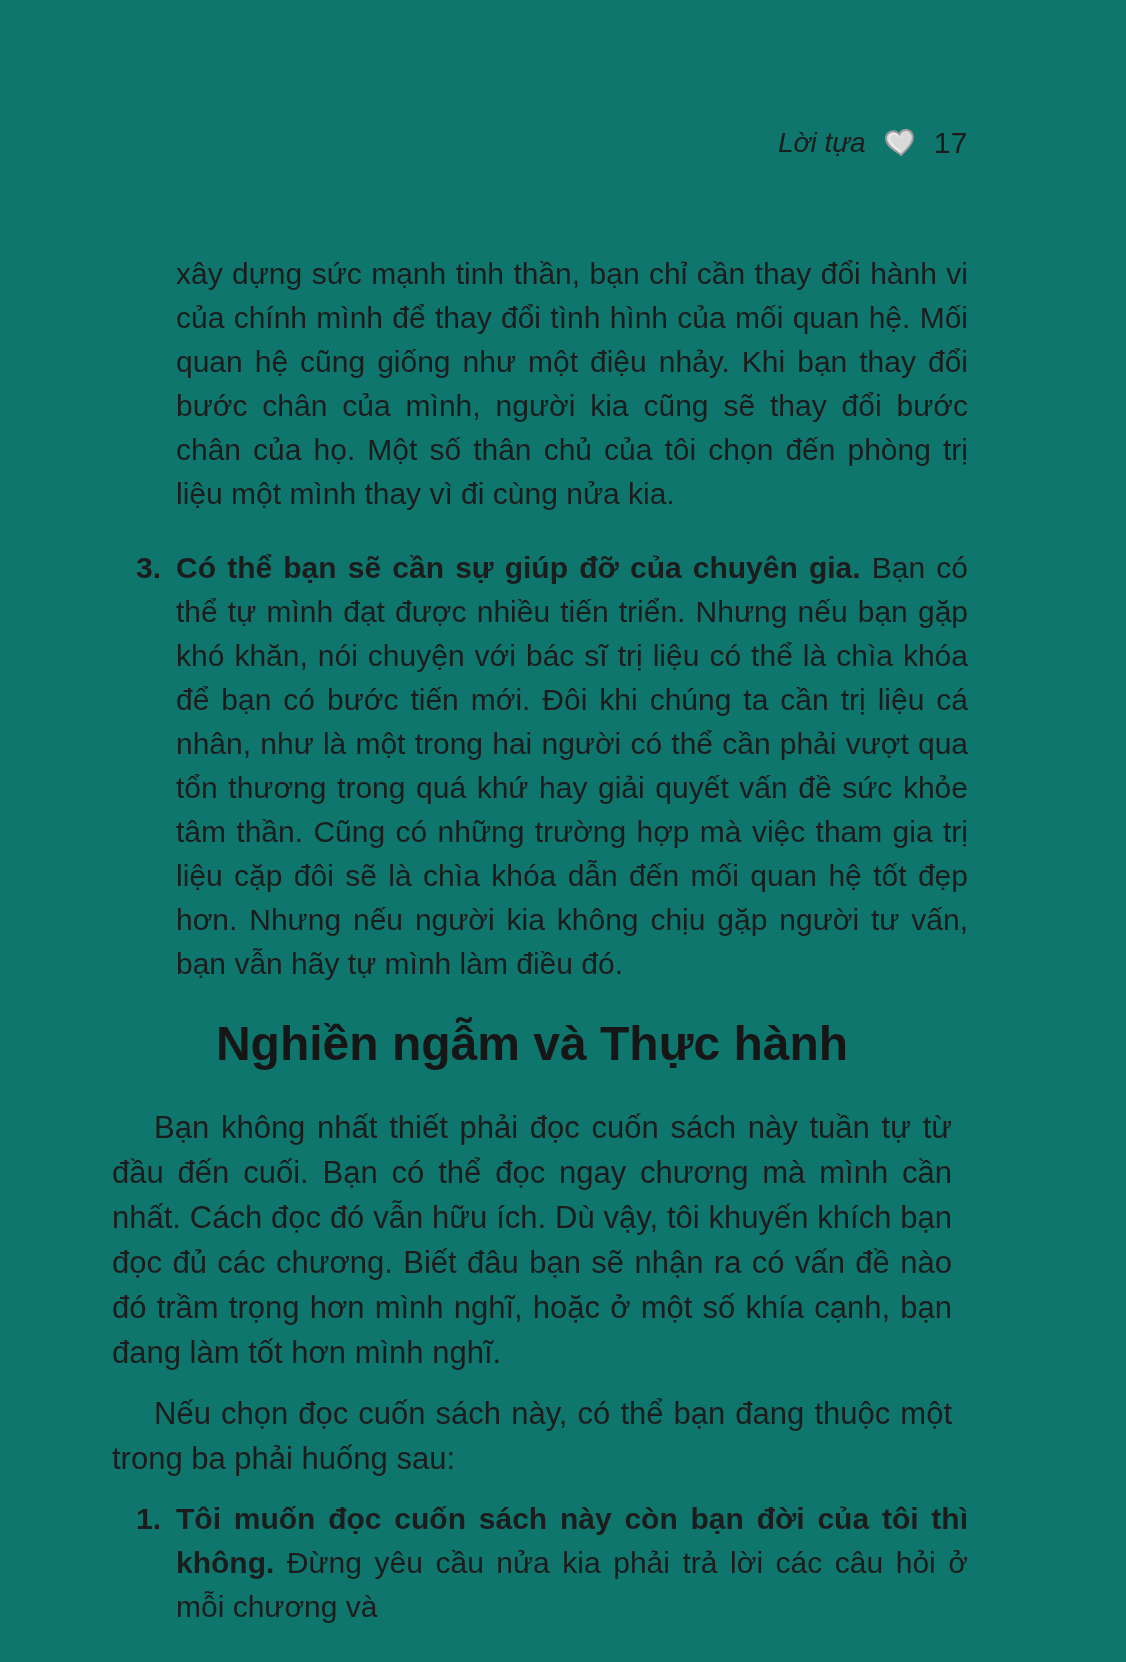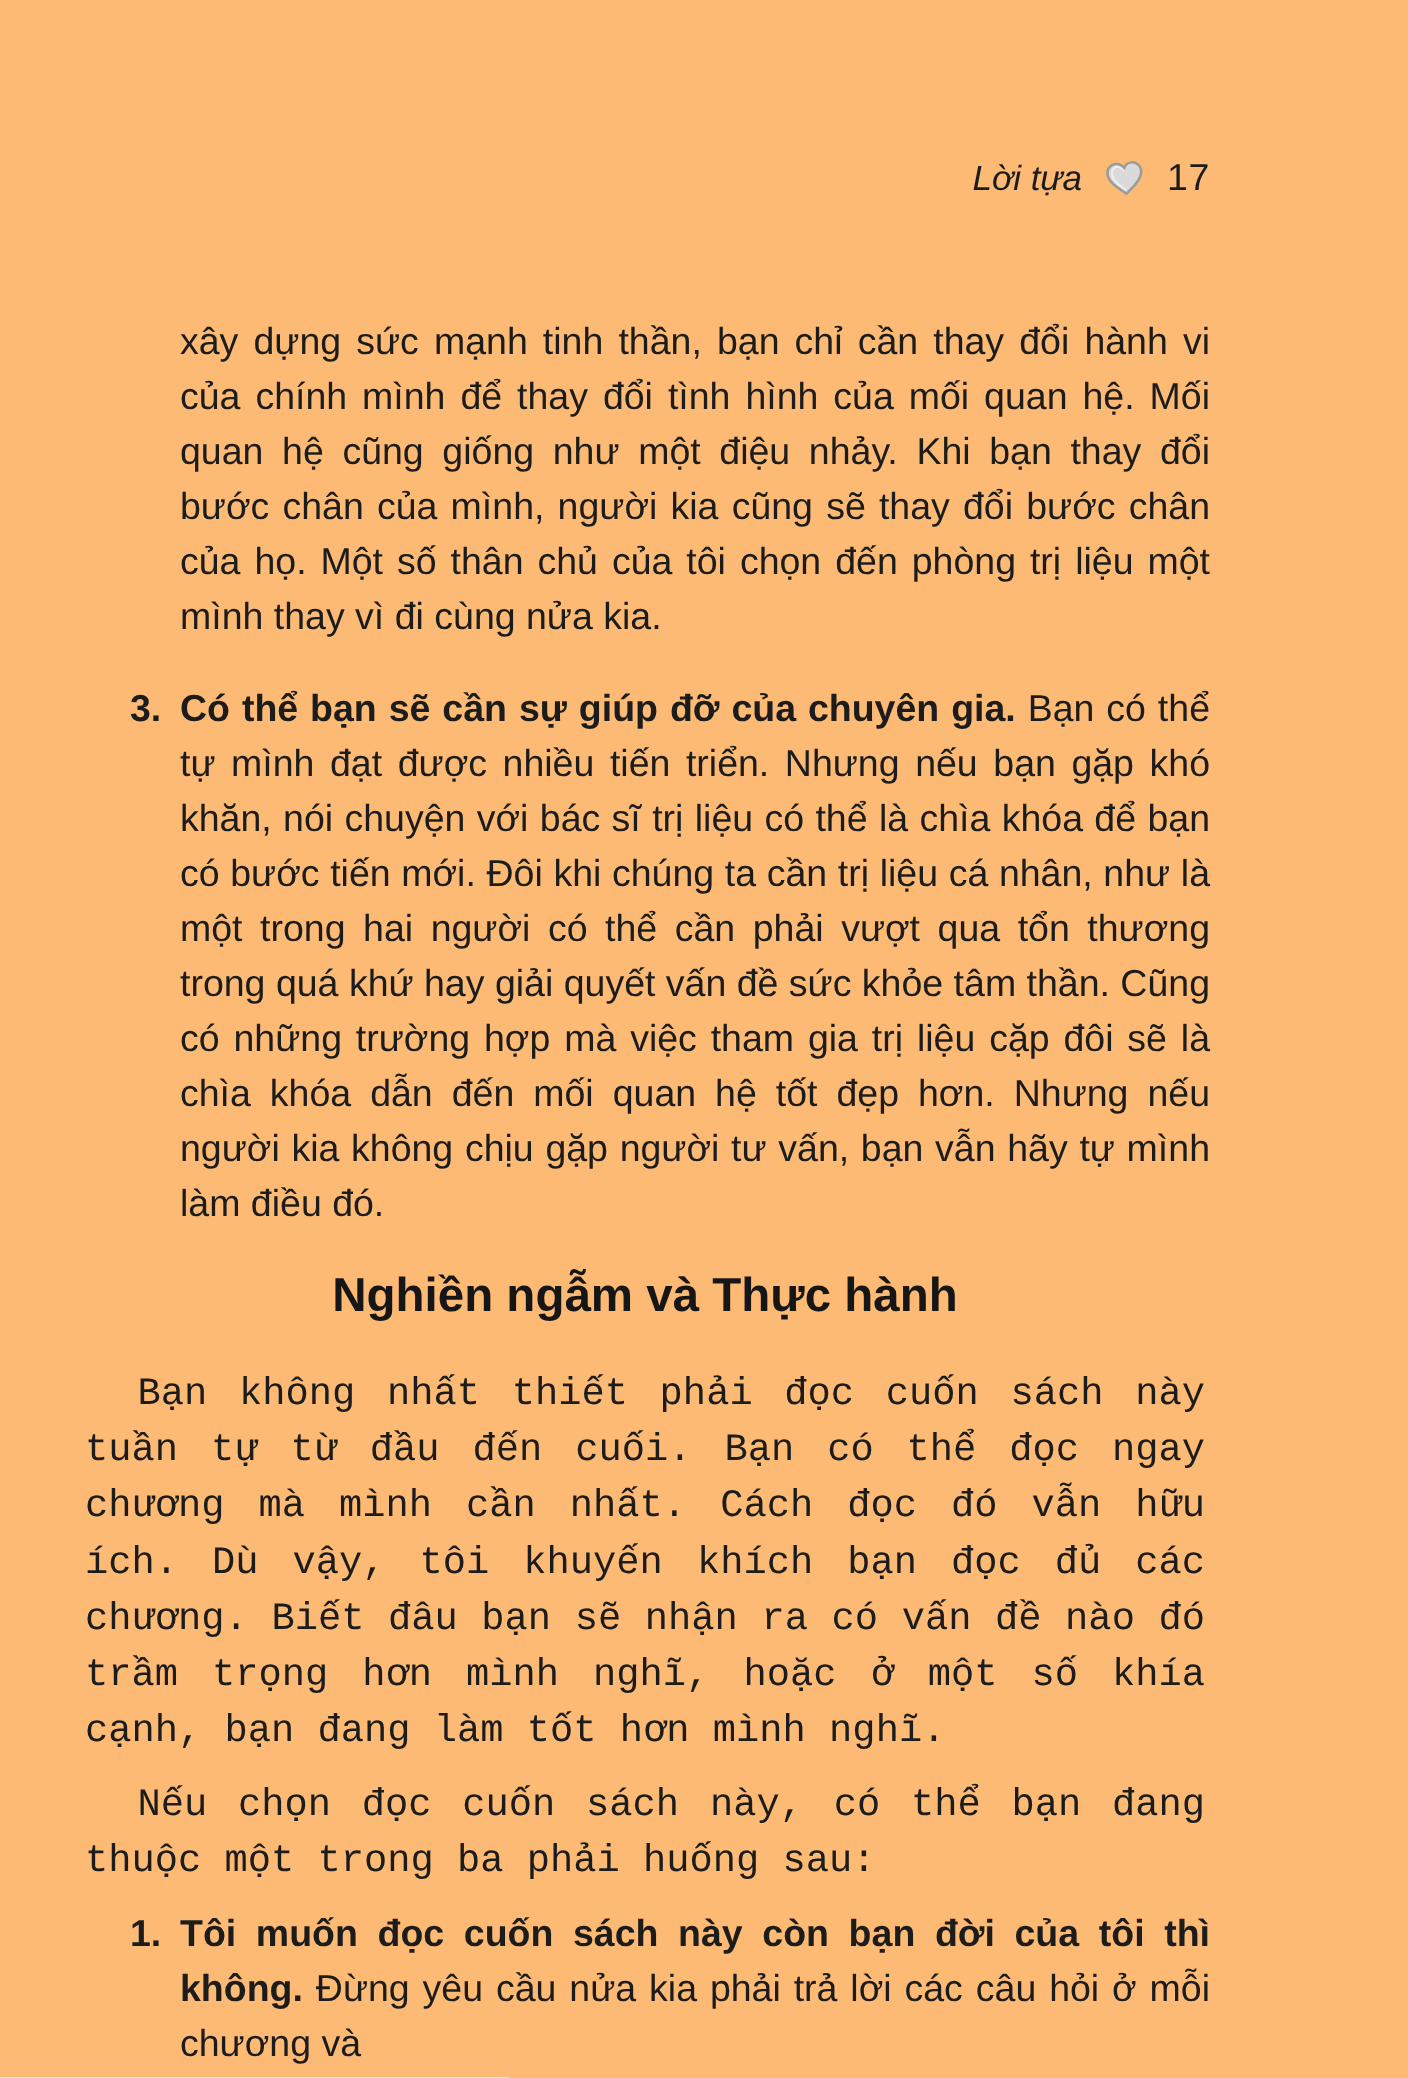--- a/index.html
+++ b/index.html
@@ -11,22 +11,22 @@
     width: 1126px;
     height: 1662px;
     position: relative;
     color: #1c1c1c;
     -webkit-font-smoothing: antialiased;
   }
   .page {
     box-sizing: border-box;
     width: 1126px;
     height: 1662px;
-    padding: 124px 158px 40px 64px;
-    background: #fdba74;
+    padding: 124px 158px 40px 96px;
+    background: #0f766e;
     overflow: hidden;
   }
   
   .runhead {
     display: flex;
     justify-content: flex-end;
     align-items: center;
     gap: 18px;
     height: 38px;
     font-family: "Liberation Sans", "DejaVu Sans", sans-serif;
@@ -64,33 +64,33 @@
     left: 40px;
     top: 0;
     font-weight: 700;
   }
   .sans-block .lead { font-weight: 700; }
   
   .section-heading {
     margin: 22px 0 34px 0;
     text-align: center;
     font-family: "Liberation Sans", "DejaVu Sans", sans-serif;
-    font-size: 38px;
+    font-size: 48px;
     font-weight: 700;
     color: #161616;
   }
   
   .serif-para {
-    font-family: Liberation Mono, monospace;
+    font-family: Liberation Sans, sans-serif;
     font-size: 31px;
     line-height: 45px;
     text-align: justify;
     text-indent: 42px;
     color: #1c1c1c;
-    margin: 4px;
+    margin: 16px;
   }
   .serif-para + .serif-para { margin-top: 14px; }
   .para-gap { margin-top: 14px; }
 </style>
 </head>
 <body>
 
 <div class="page">
 
   <div class="runhead">

